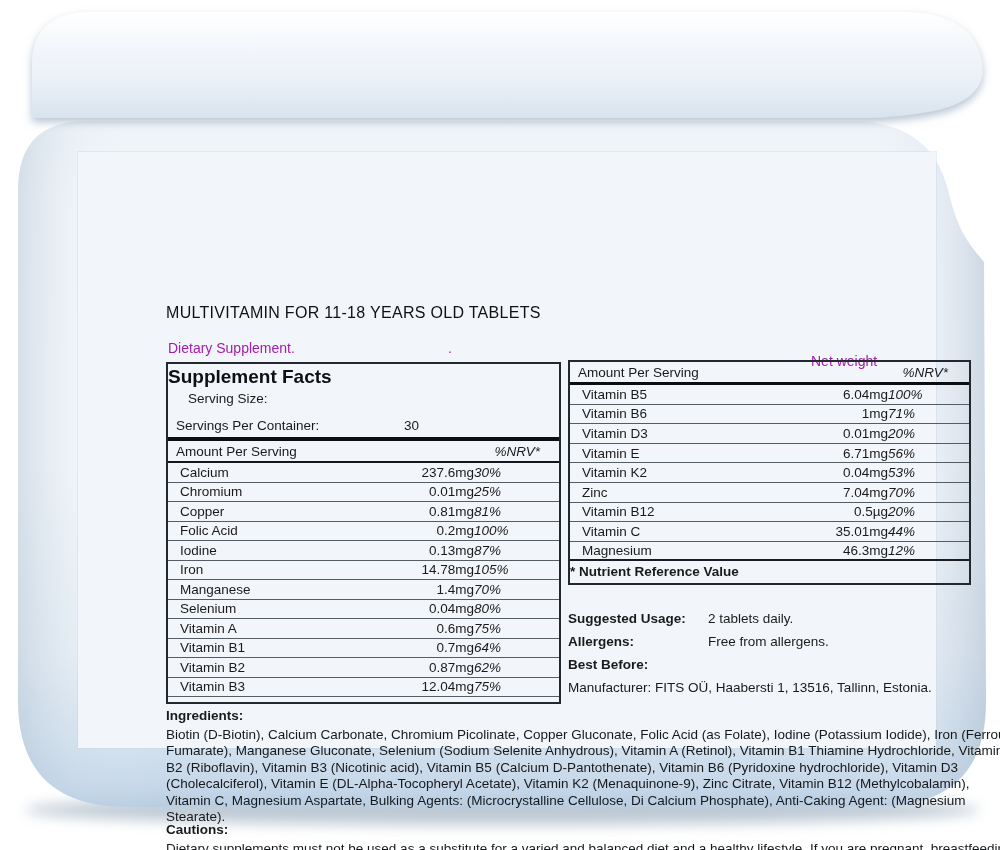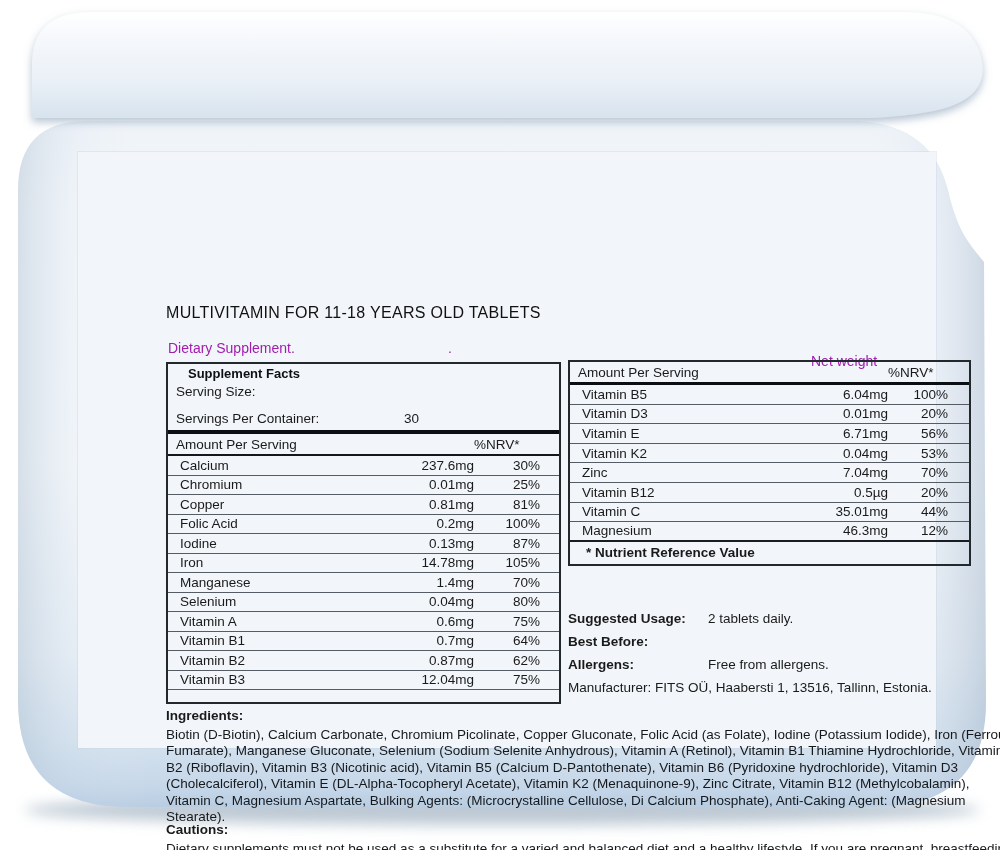--- a/index.html
+++ b/index.html
@@ -23,45 +23,45 @@
   .subline { position:absolute; font-size:14px; color:#a21caf; }
   .sub-left { left:90px; top:188px; }
   .sub-dot  { left:370px; top:188px; }
   .sub-right{ left:733px; top:188px;margin-top:13px; }
 
   
   .facts { position:absolute; border:2px solid #23282d; background:transparent; }
   .t-left  { left:88px;  top:210px; width:395px; height:342px; }
   .t-right { left:490px; top:208px; width:403px; }
 
-  .sf-heading { font-size:13px; font-weight:bold; padding:2px 20px 1px; color:#0e1114; }
+  .sf-heading { font-size:19px; font-weight:bold; padding:2px 0 1px; color:#0e1114; }
   .sf-line { display:grid; font-size:13.5px; padding:1px 8px; line-height:17px; }
-  .sf-line.size  { grid-template-columns:130px 1fr; }
+  .sf-line.size  { grid-template-columns:130px 1fr;margin-left:12px; }
   .sf-line.count { grid-template-columns:228px 1fr;margin-top:8px; }
   .thick-rule { height:4px; background:#0c0f12; margin-top:2px; }
 
   .head-row {
     display:grid; grid-template-columns:1fr 95px 85px; align-items:center;
     font-size:13.5px; padding:3px 0 2px 8px; border-bottom:2px solid #14181c;
   }
   .t-right .head-row { grid-template-columns:1fr 95px 81px; border-bottom:3px solid #0c0f12; }
-  .head-row .nrv { text-align:left; padding-right:19px; }
+  .head-row .nrv { text-align:right; padding-right:19px;font-style:italic; }
   .t-right .head-row .nrv { padding-right:21px; }
 
   .trow {
     display:grid; grid-template-columns:1fr 95px 85px; align-items:center;
     height:19.5px; padding-left:12px; font-size:13.5px;
     border-bottom:1px solid #555d64;
   }
   .t-right .trow { grid-template-columns:1fr 95px 81px; height:19.6px; }
   .trow .amt { text-align:right; }
-  .trow .nrv { text-align:right; padding-right:19px; }
+  .trow .nrv { padding-right:19px;font-style:italic; }
   .t-right .trow .nrv { padding-right:21px; }
   .t-right .rows .trow:last-child { border-bottom:2px solid #191d21; }
-  .footnote { font-size:13.5px; font-weight:bold; padding:3px 16px 4px; }
+  .footnote { font-size:13.5px; font-weight:bold; padding:3px 0 4px; }
 
   
   .usage { position:absolute; left:490px; top:458px; width:430px; font-size:13.5px; }
   .u-row { display:grid; grid-template-columns:140px 1fr; line-height:17px; margin-bottom:6px; }
   .u-row .lbl { font-weight:bold; }
   .u-manu { line-height:17px; margin-top:1px; }
 
   
   .parablock { position:absolute; left:88px; width:851px; }
   .ingredients { top:556px; }
@@ -216,20 +216,25 @@
         <span class="nrv">%NRV*</span>
       </div>
       <div class="rows">
 
       <div class="trow">
             <span>Vitamin B5</span>
             <span class="amt">6.04mg</span>
             <span class="nrv">100%</span>
           </div>
           <div class="trow">
+            <span>Vitamin B6</span>
+            <span class="amt">1mg</span>
+            <span class="nrv">71%</span>
+          </div>
+          <div class="trow">
             <span>Vitamin D3</span>
             <span class="amt">0.01mg</span>
             <span class="nrv">20%</span>
           </div>
           <div class="trow">
             <span>Vitamin E</span>
             <span class="amt">6.71mg</span>
             <span class="nrv">56%</span>
           </div>
           <div class="trow">
@@ -260,26 +265,26 @@
         </div>
       <div class="footnote">* Nutrient Reference Value</div>
     </div>
 
     <div class="usage">
       <div class="u-row">
         <span class="lbl">Suggested Usage:</span>
         <span>2 tablets daily.</span>
       </div>
       <div class="u-row">
+        <span class="lbl">Allergens:</span>
+        <span>Free from allergens.</span>
+      </div>
+      <div class="u-row">
         <span class="lbl">Best Before:</span>
         <span></span>
-      </div>
-      <div class="u-row">
-        <span class="lbl">Allergens:</span>
-        <span>Free from allergens.</span>
       </div>
       <div class="u-manu">Manufacturer: FITS OÜ, Haabersti 1, 13516, Tallinn, Estonia.</div>
     </div>
 
     <div class="parablock ingredients">
       <div class="p-head">Ingredients:</div>
       <div class="p-text">Biotin (D-Biotin), Calcium Carbonate, Chromium Picolinate, Copper Gluconate, Folic Acid (as Folate), Iodine (Potassium Iodide), Iron (Ferrous Fumarate), Manganese Gluconate, Selenium (Sodium Selenite Anhydrous), Vitamin A (Retinol), Vitamin B1 Thiamine Hydrochloride, Vitamin B2 (Riboflavin), Vitamin B3 (Nicotinic acid), Vitamin B5 (Calcium D-Pantothenate), Vitamin B6 (Pyridoxine hydrochloride), Vitamin D3 (Cholecalciferol), Vitamin E (DL-Alpha-Tocopheryl Acetate), Vitamin K2 (Menaquinone-9), Zinc Citrate, Vitamin B12 (Methylcobalamin), Vitamin C, Magnesium Aspartate, Bulking Agents: (Microcrystalline Cellulose, Di Calcium Phosphate), Anti-Caking Agent: (Magnesium Stearate).</div>
     </div>
 
     <div class="parablock cautions">

